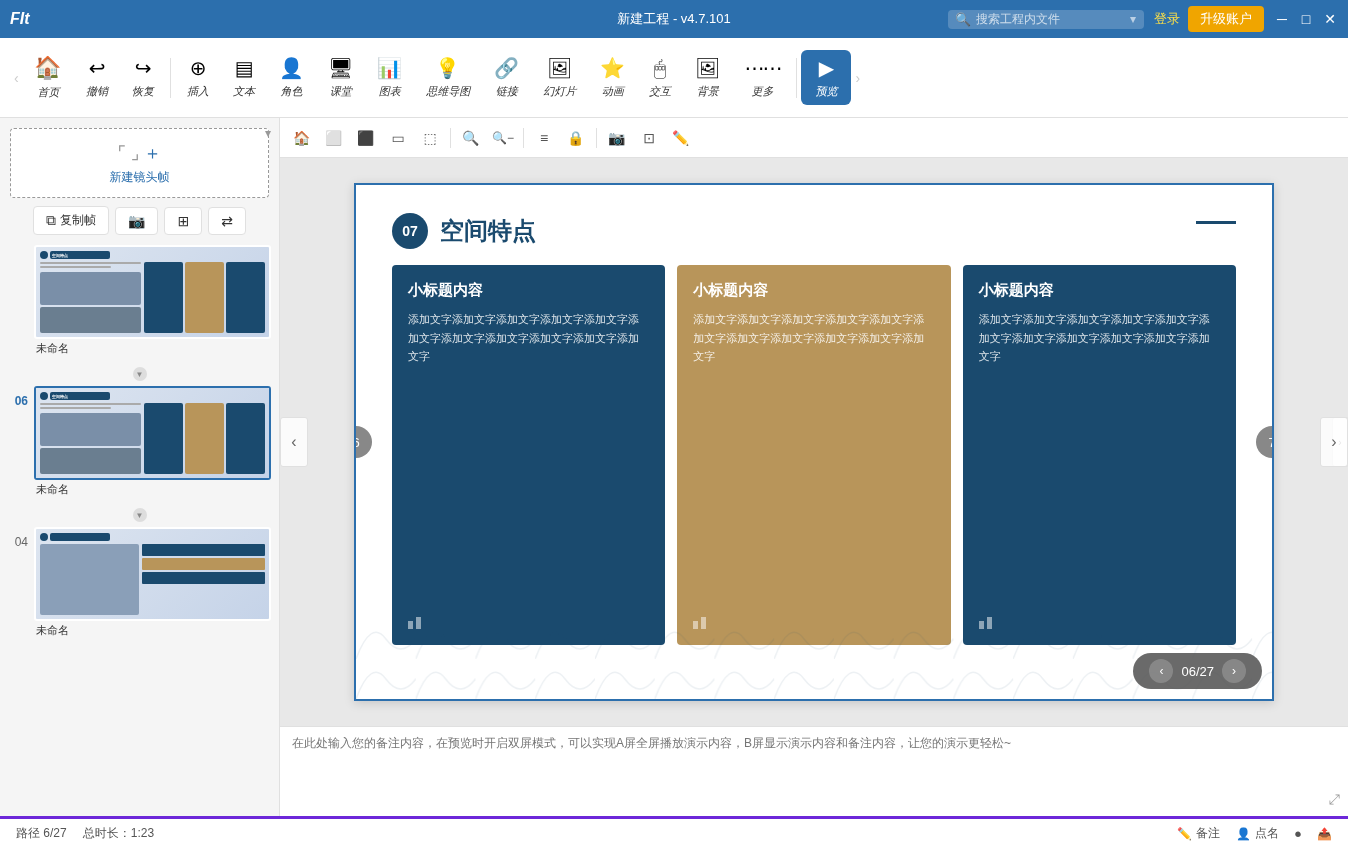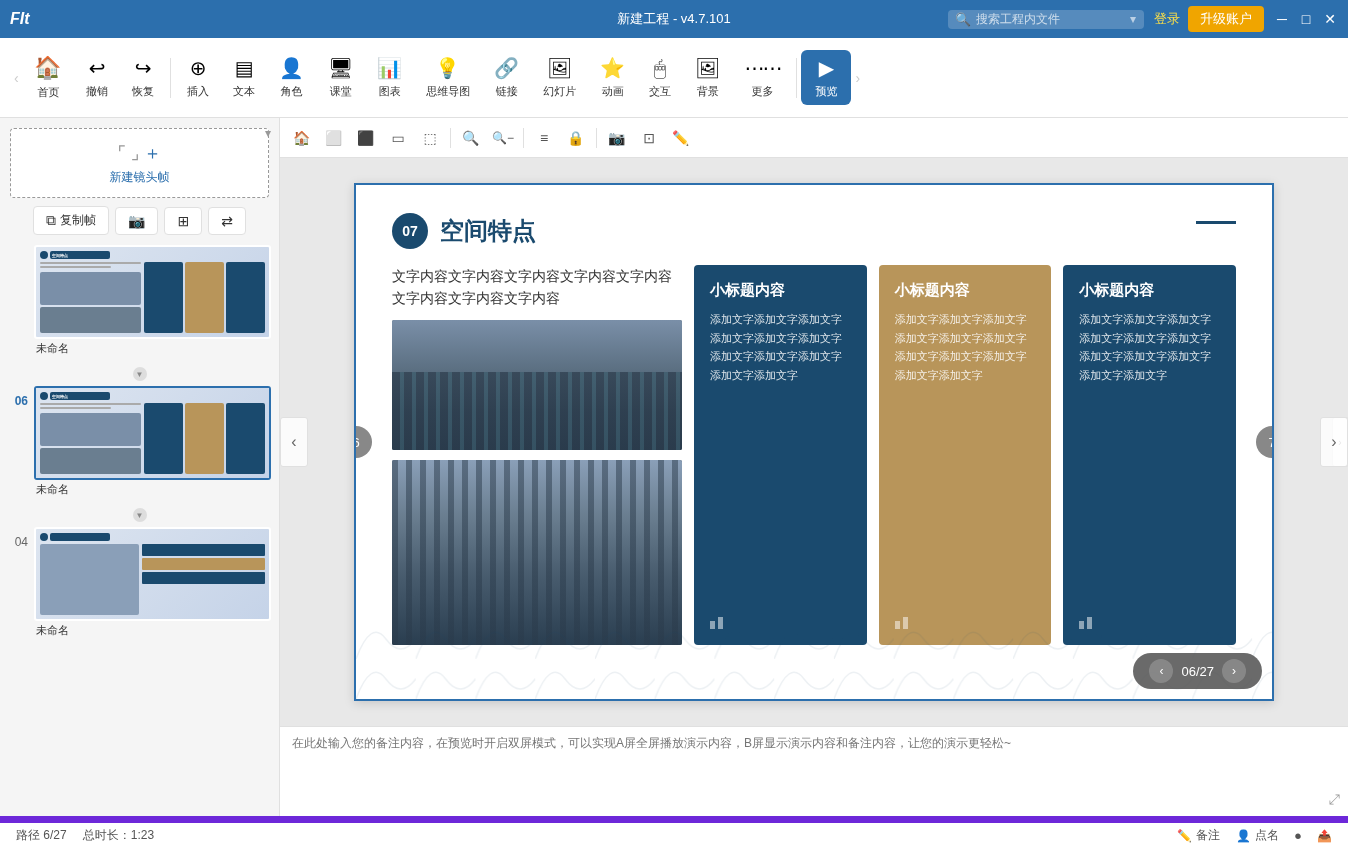--- a/index.html
+++ b/index.html
@@ -17,21 +17,21 @@
     .titlebar-actions { display: flex; align-items: center; gap: 8px; }
     .btn-login { background: transparent; border: none; color: #fde047; font-size: 13px; cursor: pointer; }
     .btn-upgrade { background: #f0a500; border: none; color: white; font-size: 13px; cursor: pointer; padding: 4px 12px; border-radius: 4px; }
     .window-controls { display: flex; gap: 8px; margin-left: 10px; }
     .win-btn { width: 16px; height: 16px; border: none; cursor: pointer; display: flex; align-items: center; justify-content: center; color: white; background: transparent; font-size: 14px; }
 
     
     .toolbar { height: 80px; background: white; border-bottom: 1px solid #e0e0e0; display: flex; align-items: center; padding: 0 10px; flex-shrink: 0; }
     .toolbar-item { display: flex; flex-direction: column; align-items: center; gap: 4px; padding: 6px 12px; cursor: pointer; border-radius: 4px; }
     .toolbar-item .icon { font-size: 22px; }
-    .toolbar-item .label { font-size: 11px; color: #333; }
+    .toolbar-item .label { font-size: 11px; color: #333; font-style: italic; }
     .toolbar-sep { width: 1px; height: 40px; background: #e0e0e0; margin: 0 4px; }
 
     
     .main { display: flex; flex: 1; overflow: hidden; }
 
     
     .sidebar { width: 280px; background: #f5f5f5; border-right: 1px solid #e0e0e0; display: flex; flex-direction: column; overflow: hidden; flex-shrink: 0; }
     .sidebar-top { padding: 10px; display: flex; flex-direction: column; gap: 8px; }
     .new-frame-btn { display: flex; flex-direction: column; align-items: center; justify-content: center; border: 1px dashed #999; border-radius: 4px; height: 70px; cursor: pointer; color: #2c6fad; font-size: 13px; gap: 4px; background: white; }
     .frame-actions { display: flex; gap: 6px; justify-content: center; align-items: center; }
@@ -106,21 +106,21 @@
 
     
     .wave-pattern { position: absolute; bottom: 0; left: 0; right: 0; height: 80px; opacity: 0.2; overflow: hidden; }
 
     
     .notes-area { height: 90px; background: white; border-top: 1px solid #e0e0e0; padding: 8px 12px; position: relative; flex-shrink: 0; }
     .notes-input { width: 100%; height: 100%; border: none; outline: none; resize: none; font-size: 12px; color: #000000; font-family: inherit; background: transparent; }
     .notes-expand { position: absolute; bottom: 8px; right: 8px; cursor: pointer; font-size: 14px; color: #999; }
 
     
-    .statusbar { height: 32px; background: white; border-top: 7px solid #6d28d9; display: flex; align-items: center; padding: 0 16px; font-size: 12px; color: #555; flex-shrink: 0; }
+    .statusbar { height: 32px; background: white; border-top: 3px solid #6d28d9; display: flex; align-items: center; padding: 0 16px; font-size: 12px; color: #555; flex-shrink: 0; }
     .statusbar-left { display: flex; gap: 16px; }
     .statusbar-right { margin-left: auto; display: flex; gap: 16px; }
     .status-btn { display: flex; align-items: center; gap: 4px; cursor: pointer; }
 
     
     .collapse-handle { position: absolute; right: -12px; top: 50%; transform: translateY(-50%); width: 12px; height: 40px; background: #e0e0e0; border-radius: 0 4px 4px 0; display: flex; align-items: center; justify-content: center; cursor: pointer; font-size: 10px; color: #888; z-index: 5; }
 
     
     .right-nav { position: absolute; right: 0; top: 50%; transform: translateY(-50%); width: 16px; height: 50px; background: rgba(255,255,255,0.8); border: 1px solid #e0e0e0; border-radius: 3px 0 0 3px; display: flex; align-items: center; justify-content: center; cursor: pointer; font-size: 10px; color: #888; }
 
@@ -378,31 +378,20 @@
 
         <div class="slide-divider"></div>
 
         <div class="slide-header">
           <div class="slide-num-circle">07</div>
           <div class="slide-title">空间特点</div>
         </div>
 
         <div class="slide-body">
 
-          <div class="slide-left">
-            <div class="slide-desc">文字内容文字内容文字内容文字内容文字内容文字内容文字内容文字内容</div>
-
-            <div class="slide-img-top">
-              <div class="img-building-top"></div>
-            </div>
-
-            <div class="slide-img-bottom">
-              <div class="img-building-bottom"></div>
-            </div>
-          </div>
 
           <div class="slide-cards">
 
             <div class="slide-card dark">
               <div class="card-title">小标题内容</div>
               <div class="card-body">添加文字添加文字添加文字添加文字添加文字添加文字添加文字添加文字添加文字添加文字添加文字</div>
               <div class="card-icon">
                 <div class="card-icon-bar" style="height:8px;"></div>
                 <div class="card-icon-bar" style="height:12px;"></div>
               </div>

